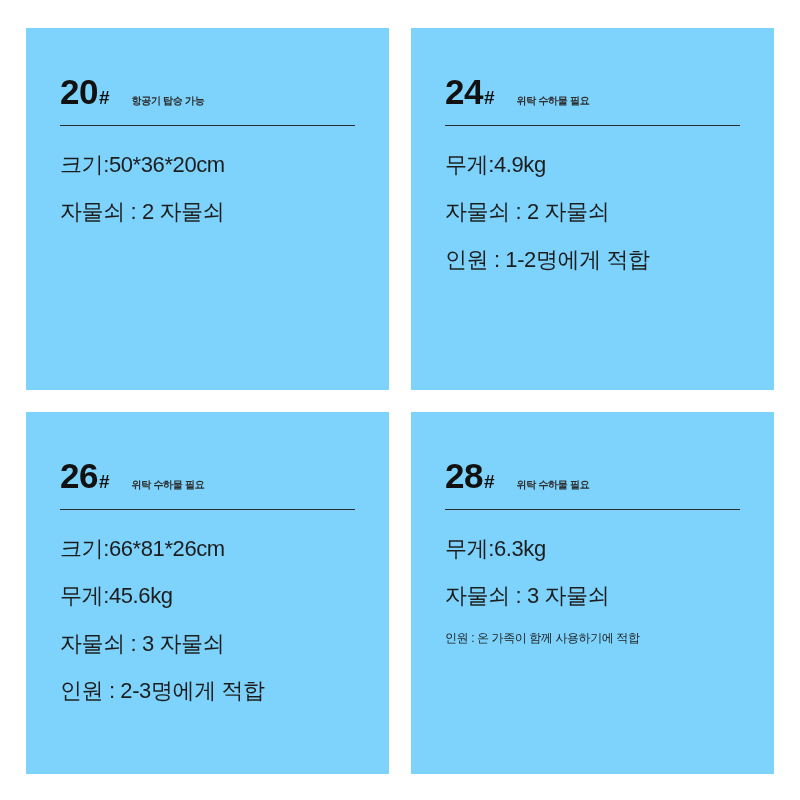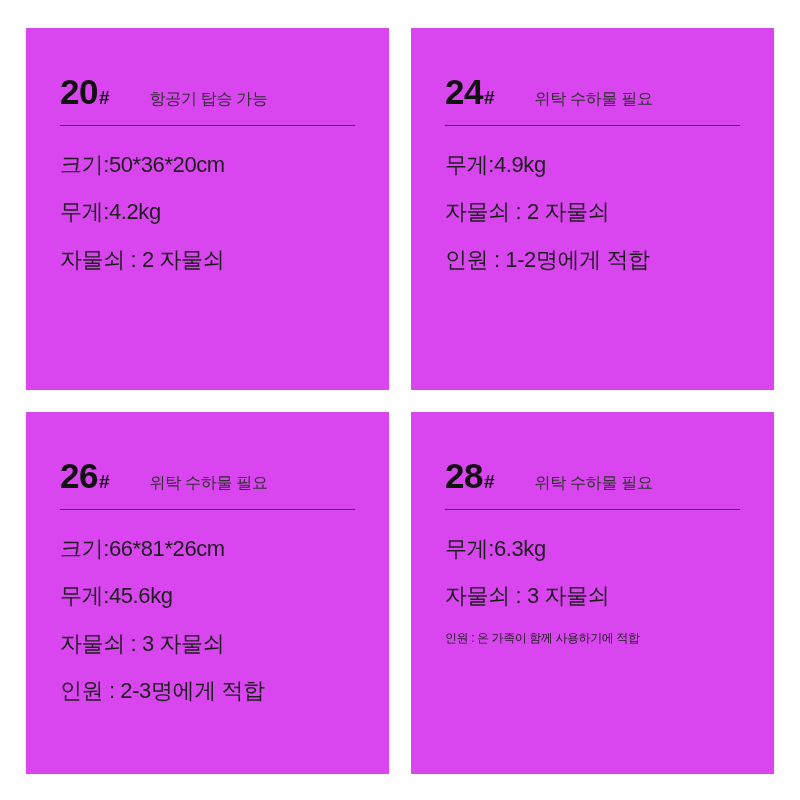--- a/index.html
+++ b/index.html
@@ -19,21 +19,21 @@
     height: 800px;
     box-sizing: border-box;
     padding: 28px 26px 26px 26px;
     display: grid;
     grid-template-columns: 1fr 1fr;
     grid-template-rows: 1fr 1fr;
     column-gap: 22px;
     row-gap: 22px;
   }
   .spec-card {
-    background: #d946ef;
+    background: #7dd3fc;
     box-sizing: border-box;
     padding: 46px 34px 40px 34px;
     display: flex;
     flex-direction: column;
   }
   .card-head {
     display: flex;
     align-items: baseline;
     padding-bottom: 16px;
     border-bottom: 1.5px solid #2a2a2a;
@@ -47,24 +47,24 @@
     color: #111111;
   }
   .size-hash {
     font-size: 19px;
     font-weight: 700;
     line-height: 1;
     color: #111111;
     margin-left: 1px;
   }
   .head-note {
-    font-size: 16px;
-    font-weight: 400;
+    font-size: 10px;
+    font-weight: 700;
     color: #2e2e2e;
-    margin-left: 40px;
+    margin-left: 22px;
     line-height: 1;
     letter-spacing: -0.3px;
   }
   .spec-list {
     display: flex;
     flex-direction: column;
     gap: 21px;
   }
   .spec-row {
     font-size: 22px;
@@ -83,21 +83,20 @@
 <div class="spec-grid">
 
   <div class="spec-card">
     <div class="card-head">
       <span class="size-num">20</span>
       <span class="size-hash">#</span>
       <span class="head-note">항공기 탑승 가능</span>
     </div>
     <div class="spec-list">
       <div class="spec-row">크기:50*36*20cm</div>
-      <div class="spec-row">무게:4.2kg</div>
       <div class="spec-row">자물쇠 : 2 자물쇠</div>
     </div>
   </div>
 
   <div class="spec-card">
     <div class="card-head">
       <span class="size-num">24</span>
       <span class="size-hash">#</span>
       <span class="head-note">위탁 수하물 필요</span>
     </div>

